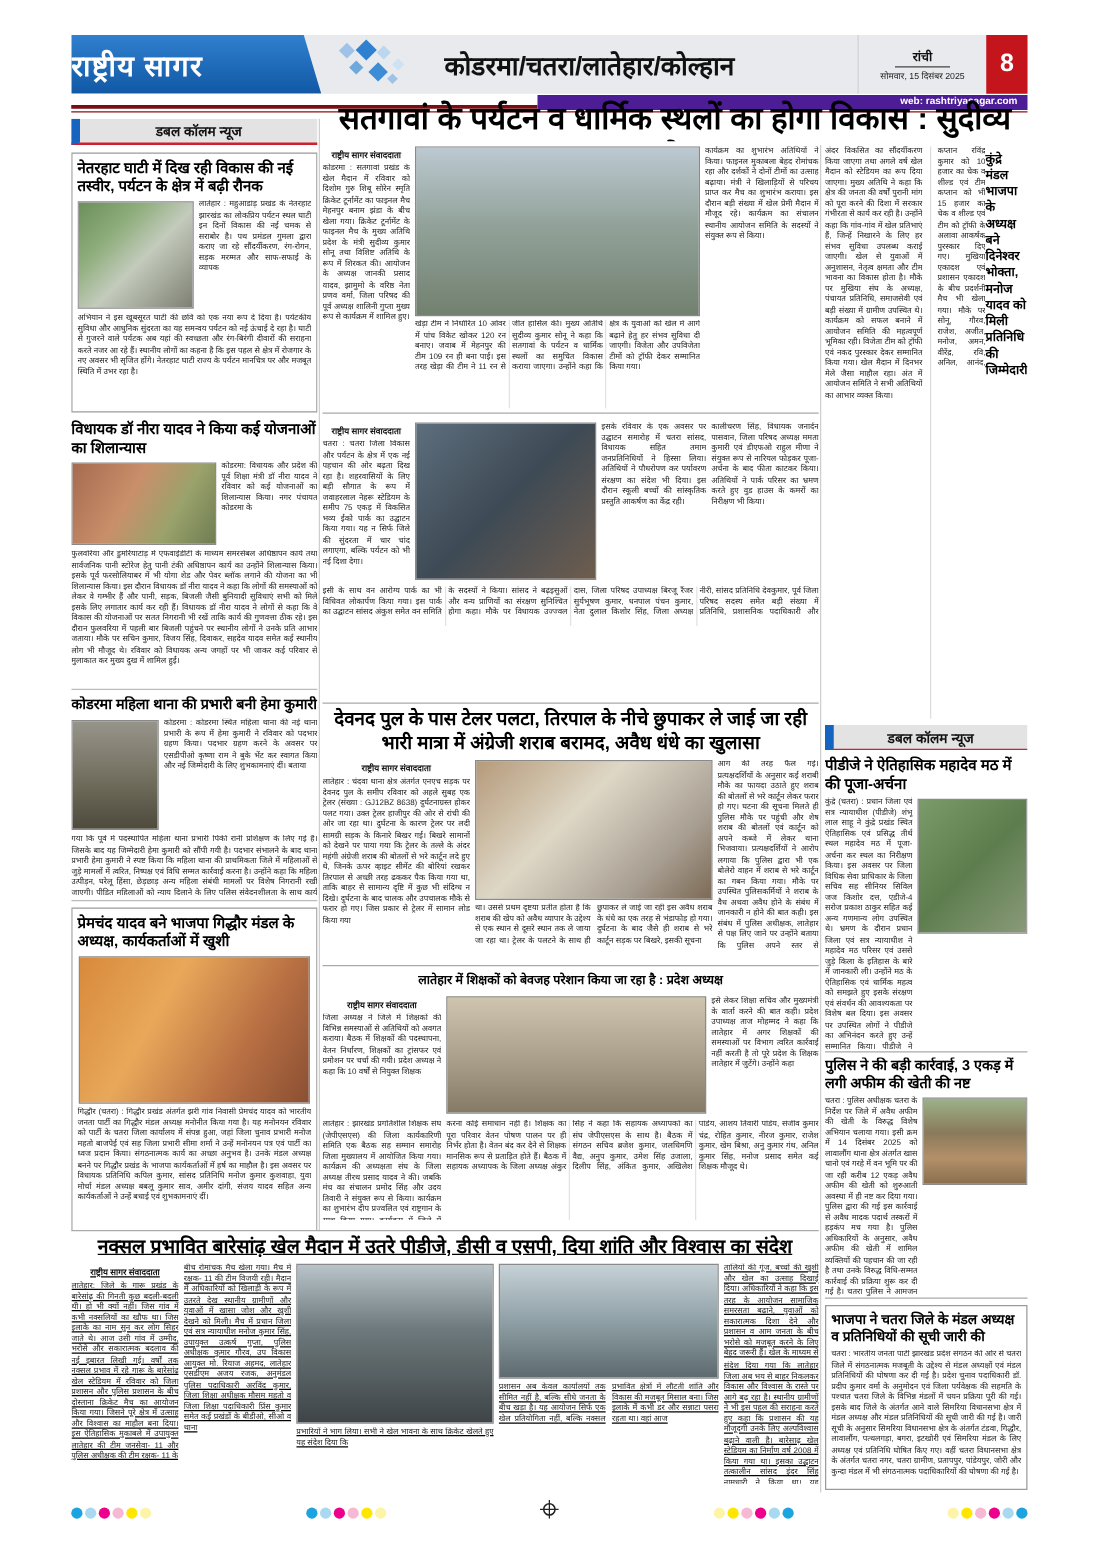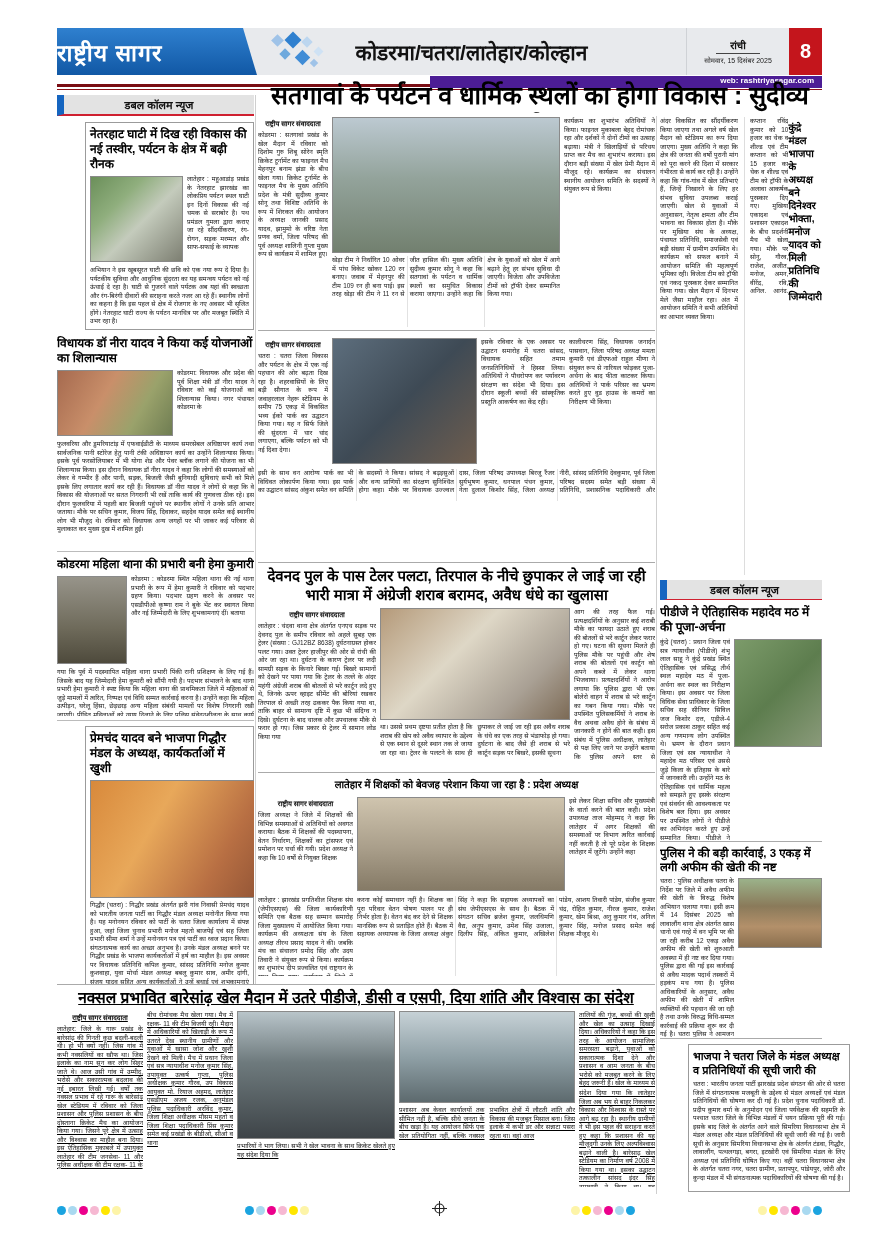--- a/index.html
+++ b/index.html
@@ -37,21 +37,21 @@
   .t-mid-md{font-size:15px;line-height:19px;font-weight:bold;color:#000;text-align:center;}
   .t-mid-sm{font-size:10px;line-height:18px;font-weight:bold;color:#000;text-align:center;}
   .t-right{font-size:11px;line-height:14px;font-weight:bold;color:#000;}
   .vsep{position:absolute;width:1px;background:#cfcfcf;}
   .hsep{position:absolute;height:1px;background:#aaaaaa;}
   .zone{position:absolute;overflow:hidden;}
   .row{display:flex;gap:4px;}
   .cols3{column-count:3;column-gap:5px;column-rule:1px solid #e2e2e2;}
   .cols4{column-count:4;column-gap:5px;column-rule:1px solid #e2e2e2;}
   .cols2{column-count:2;column-gap:5px;}
-  .boxed{border:1px solid #9b9b9b;padding:4px;box-sizing:border-box;margin-left:28px;}
+  .boxed{border:1px solid #9b9b9b;padding:4px;box-sizing:border-box;}
   
   .ph-road{background:linear-gradient(135deg,#6b8f5a,#8fae7d 30%,#c4cbbc 55%,#7d7f72);}
   .ph-shila{background:linear-gradient(120deg,#a66a4f,#c98f6a 40%,#9aa26b 70%,#6f7d52);}
   .ph-police{background:linear-gradient(180deg,#97948a,#6e6a5a 60%,#4e4a3c);}
   .ph-prem{background:linear-gradient(120deg,#d8893b,#e8a85a 35%,#b86f43 70%,#8a4f33);}
   .ph-ribbon{background:linear-gradient(180deg,#bcc9d1,#93a39b 45%,#72806f);}
   .ph-plaque{background:linear-gradient(135deg,#5d6e7d,#3e4a55 50%,#6e5d4e);}
   .ph-truck{background:linear-gradient(135deg,#b59a7a,#ded7c6 40%,#a9a094 75%,#7c6a55);}
   .ph-teach{background:linear-gradient(180deg,#cfc4ae,#a99e8a 55%,#857a66);}
   .ph-math{background:linear-gradient(135deg,#7c9b6a,#5d7d4e 50%,#8a9a7a);}

